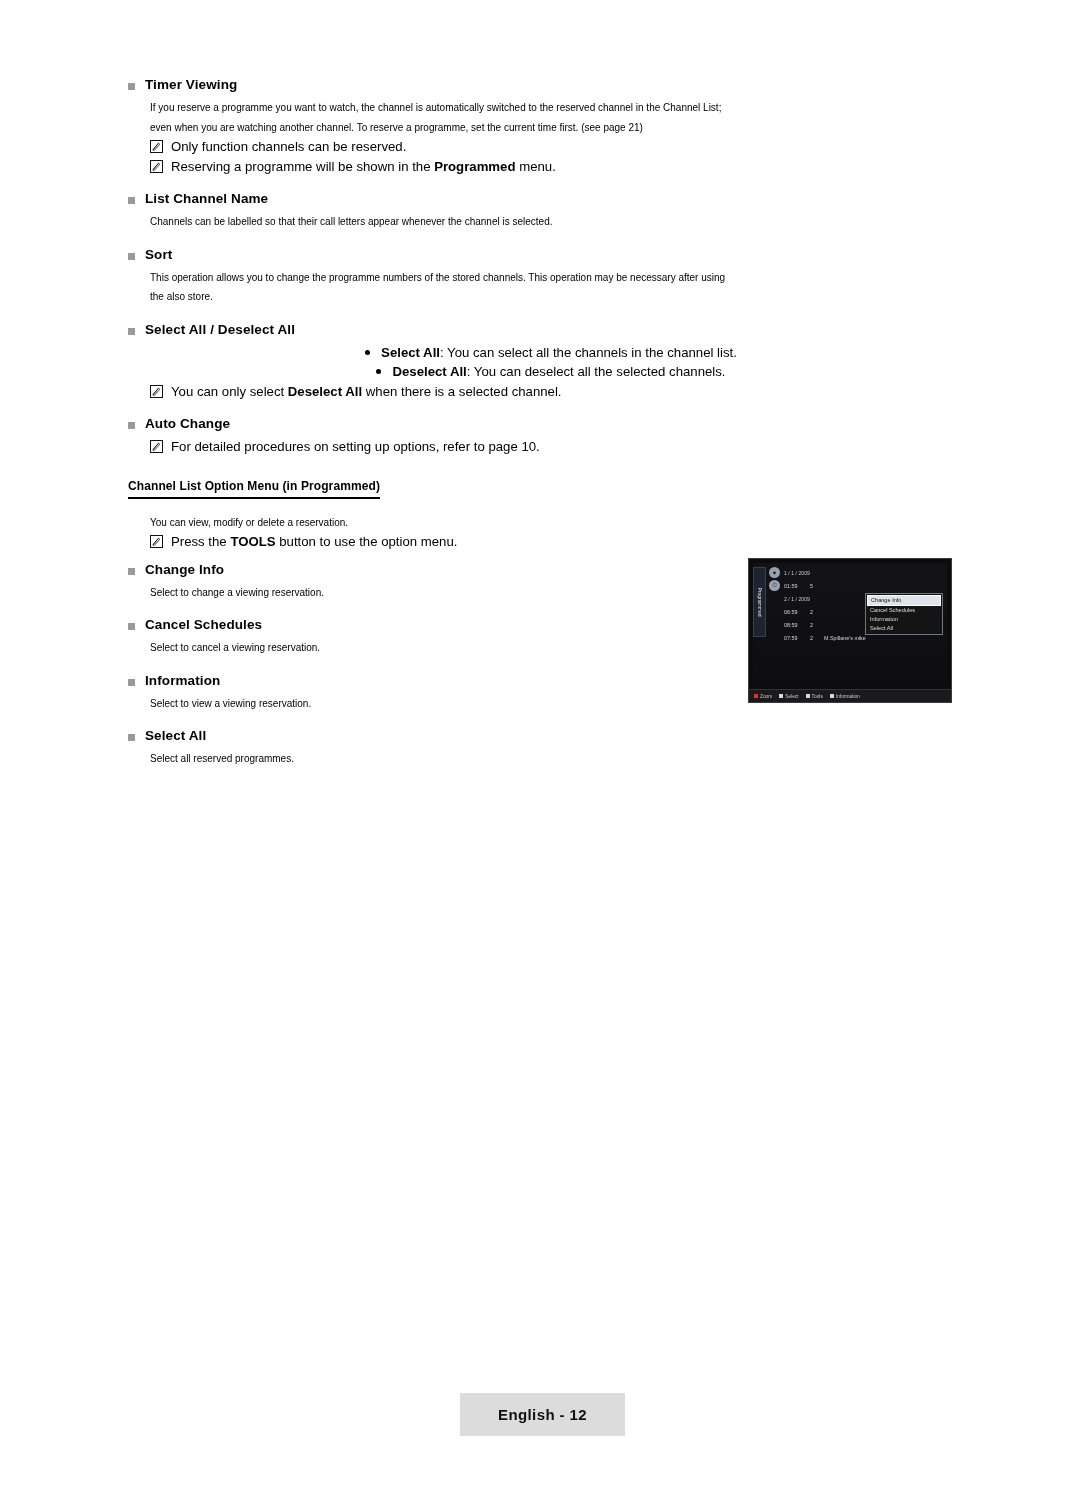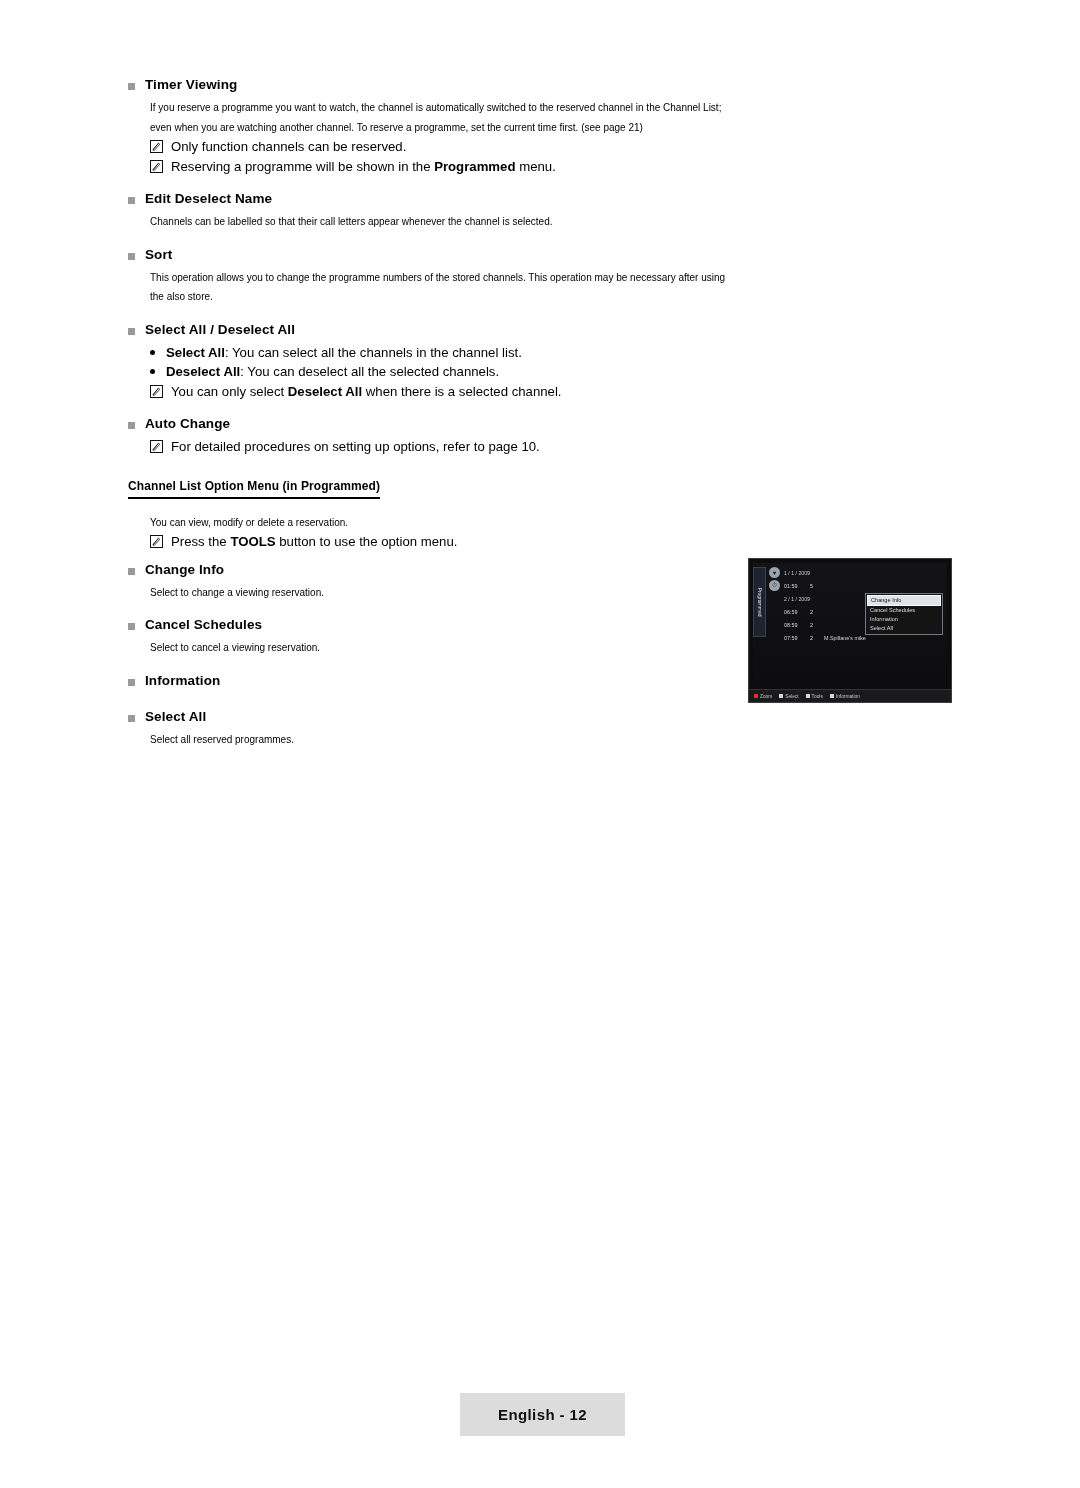--- a/index.html
+++ b/index.html
@@ -66,20 +66,21 @@
     position: relative;
   }
   .note-icon svg { display: block; }
 
   .dot-row {
     display: flex;
     align-items: flex-start;
     margin-left: 22px;
     font-size: 13.2px;
     line-height: 19.5px;
+    justify-content: center;
   }
   .dot {
     flex: 0 0 auto;
     width: 5px; height: 5px;
     border-radius: 50%;
     background: #000;
     margin-top: 7px;
     margin-right: 11px;
   }
 
@@ -248,21 +249,21 @@
       <span>Reserving a programme will be shown in the <b>Programmed</b> menu.</span>
     </div>
   </div>
 
   <div class="gap-m"></div>
 
   
   <div class="sec">
     <div class="head-row">
       <span class="bullet-sq"></span>
-      <span class="head-txt">Edit Deselect Name</span>
+      <span class="head-txt">List Channel Name</span>
     </div>
     <div class="body-block">
       <p>Channels can be labelled so that their call letters appear whenever the channel is selected.</p>
     </div>
   </div>
 
   <div class="gap-m"></div>
 
   
   <div class="sec">
@@ -366,20 +367,21 @@
 
   <div class="gap-m"></div>
 
   
   <div class="sec">
     <div class="head-row">
       <span class="bullet-sq"></span>
       <span class="head-txt">Information</span>
     </div>
     <div class="body-block">
+      <p>Select to view a viewing reservation.</p>
     </div>
   </div>
 
   <div class="gap-m"></div>
 
   
   <div class="sec">
     <div class="head-row">
       <span class="bullet-sq"></span>
       <span class="head-txt">Select All</span>

